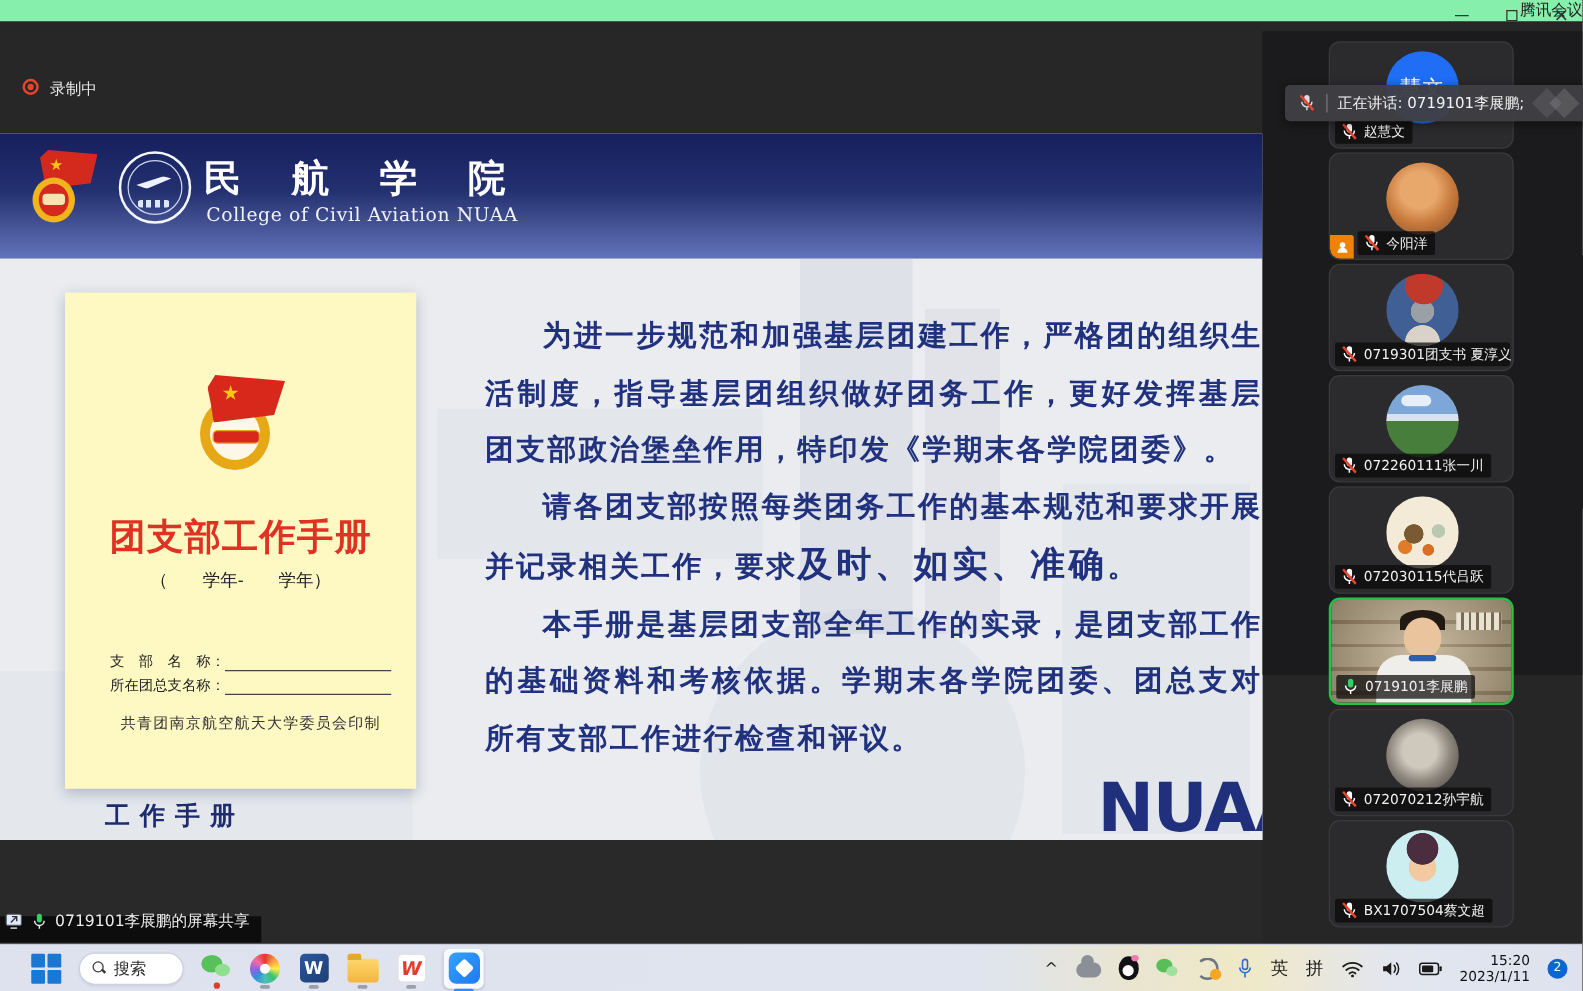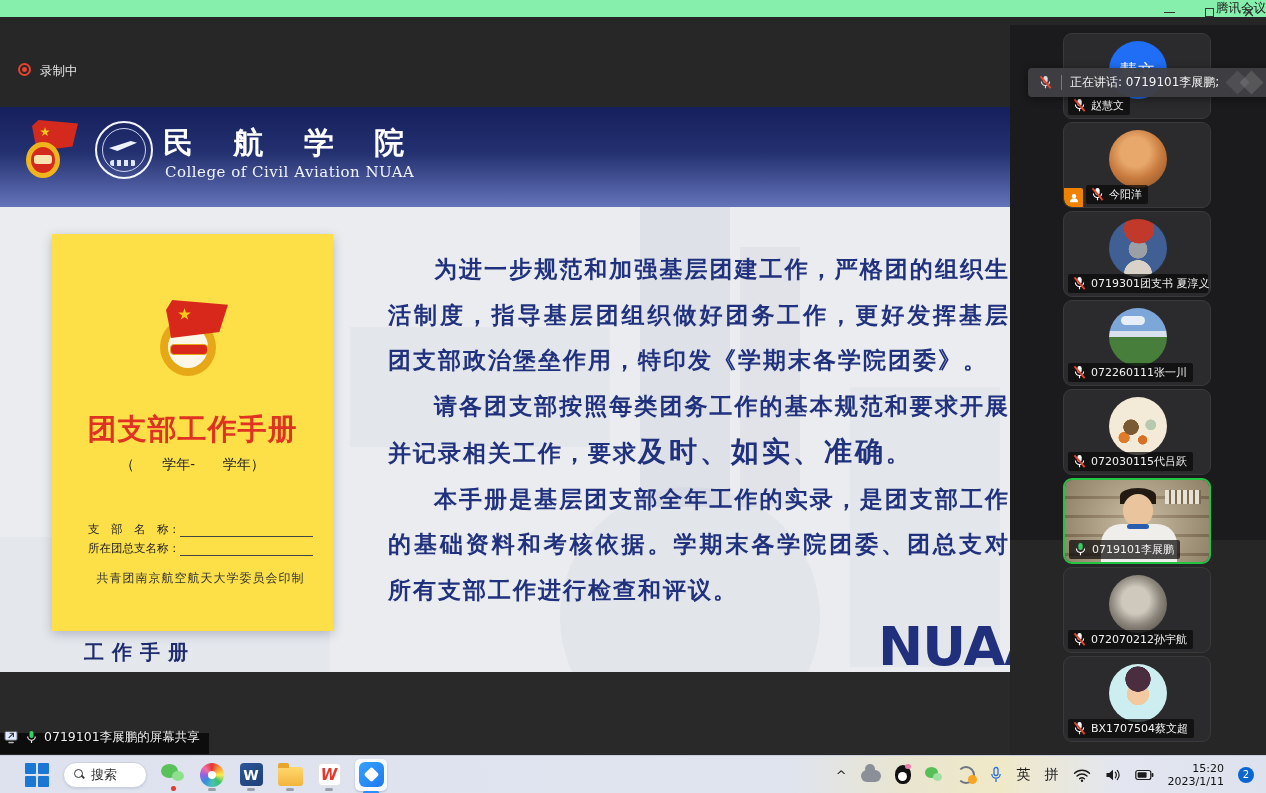--- a/index.html
+++ b/index.html
@@ -57,21 +57,21 @@
   .slide-body { position:absolute; left:0; top:100px; width:1010px; height:465px; background:#eaecef; }
   .campus div { position:absolute; background:#aab4c6; }
   .campus .c1 { left:640px; top:0; width:90px; height:300px; opacity:.18; }
   .campus .c2 { left:740px; top:40px; width:60px; height:260px; opacity:.14; }
   .campus .c3 { left:350px; top:120px; width:260px; height:120px; opacity:.10; }
   .campus .c4 { left:560px; top:280px; width:260px; height:260px; border-radius:50%; opacity:.12; }
   .campus .c5 { left:850px; top:180px; width:150px; height:280px; opacity:.10; }
   .campus .c6 { left:0; top:330px; width:330px; height:140px; opacity:.08; }
 
   
-  .booklet { position:absolute; left:52px; top:27px; width:281px; height:397px; background:#fde047;
+  .booklet { position:absolute; left:52px; top:27px; width:281px; height:397px; background:#fef9c3;
     box-shadow:0 3px 10px rgba(40,50,90,.28); }
   .bk-emblem { position:absolute; left:100px; top:66px; width:82px; height:86px; }
   .bk-ring { position:absolute; left:8px; top:18px; width:56px; height:58px; border-radius:50%;
     border:8px solid #e6a817; background:#fdf7e8; }
   .bk-flag { position:absolute; left:14px; top:0; width:62px; height:40px; background:#d8281c;
     clip-path:polygon(0 25%,10% 0,100% 12%,86% 80%,8% 95%,4% 55%); }
   .bk-flag::after { content:""; position:absolute; left:12px; top:8px; width:13px; height:13px; background:#f6c914;
     clip-path:polygon(50% 0,61% 35%,98% 35%,68% 57%,79% 91%,50% 70%,21% 91%,32% 57%,2% 35%,39% 35%); }
   .bk-band { position:absolute; left:18px; top:44px; width:38px; height:11px; background:#d8281c; border-radius:4px;
     border:1.5px solid #e6a817; }

